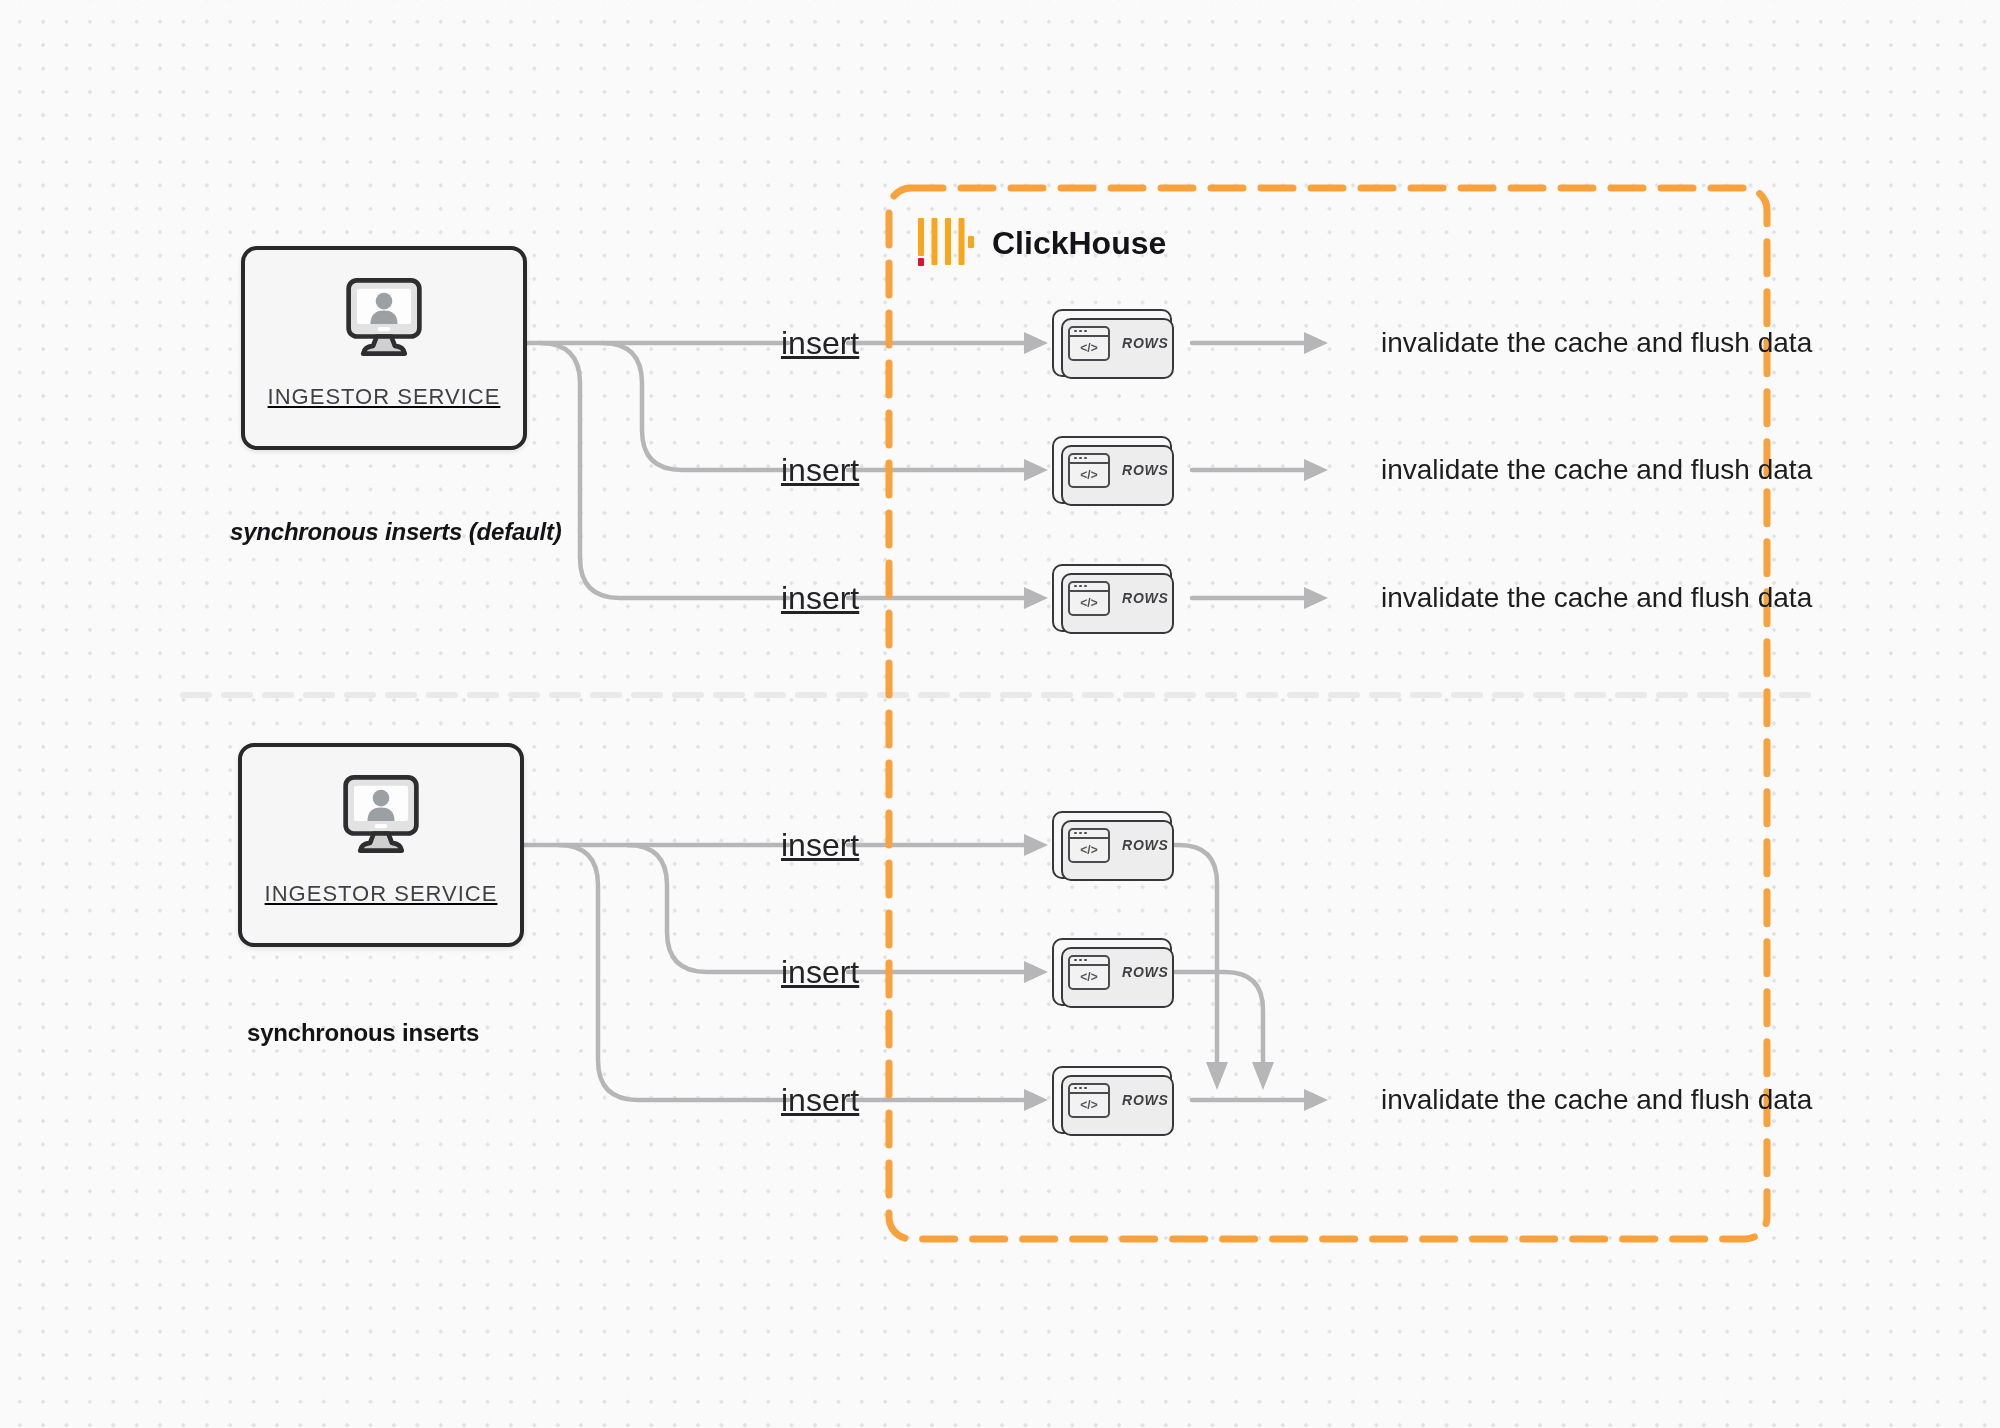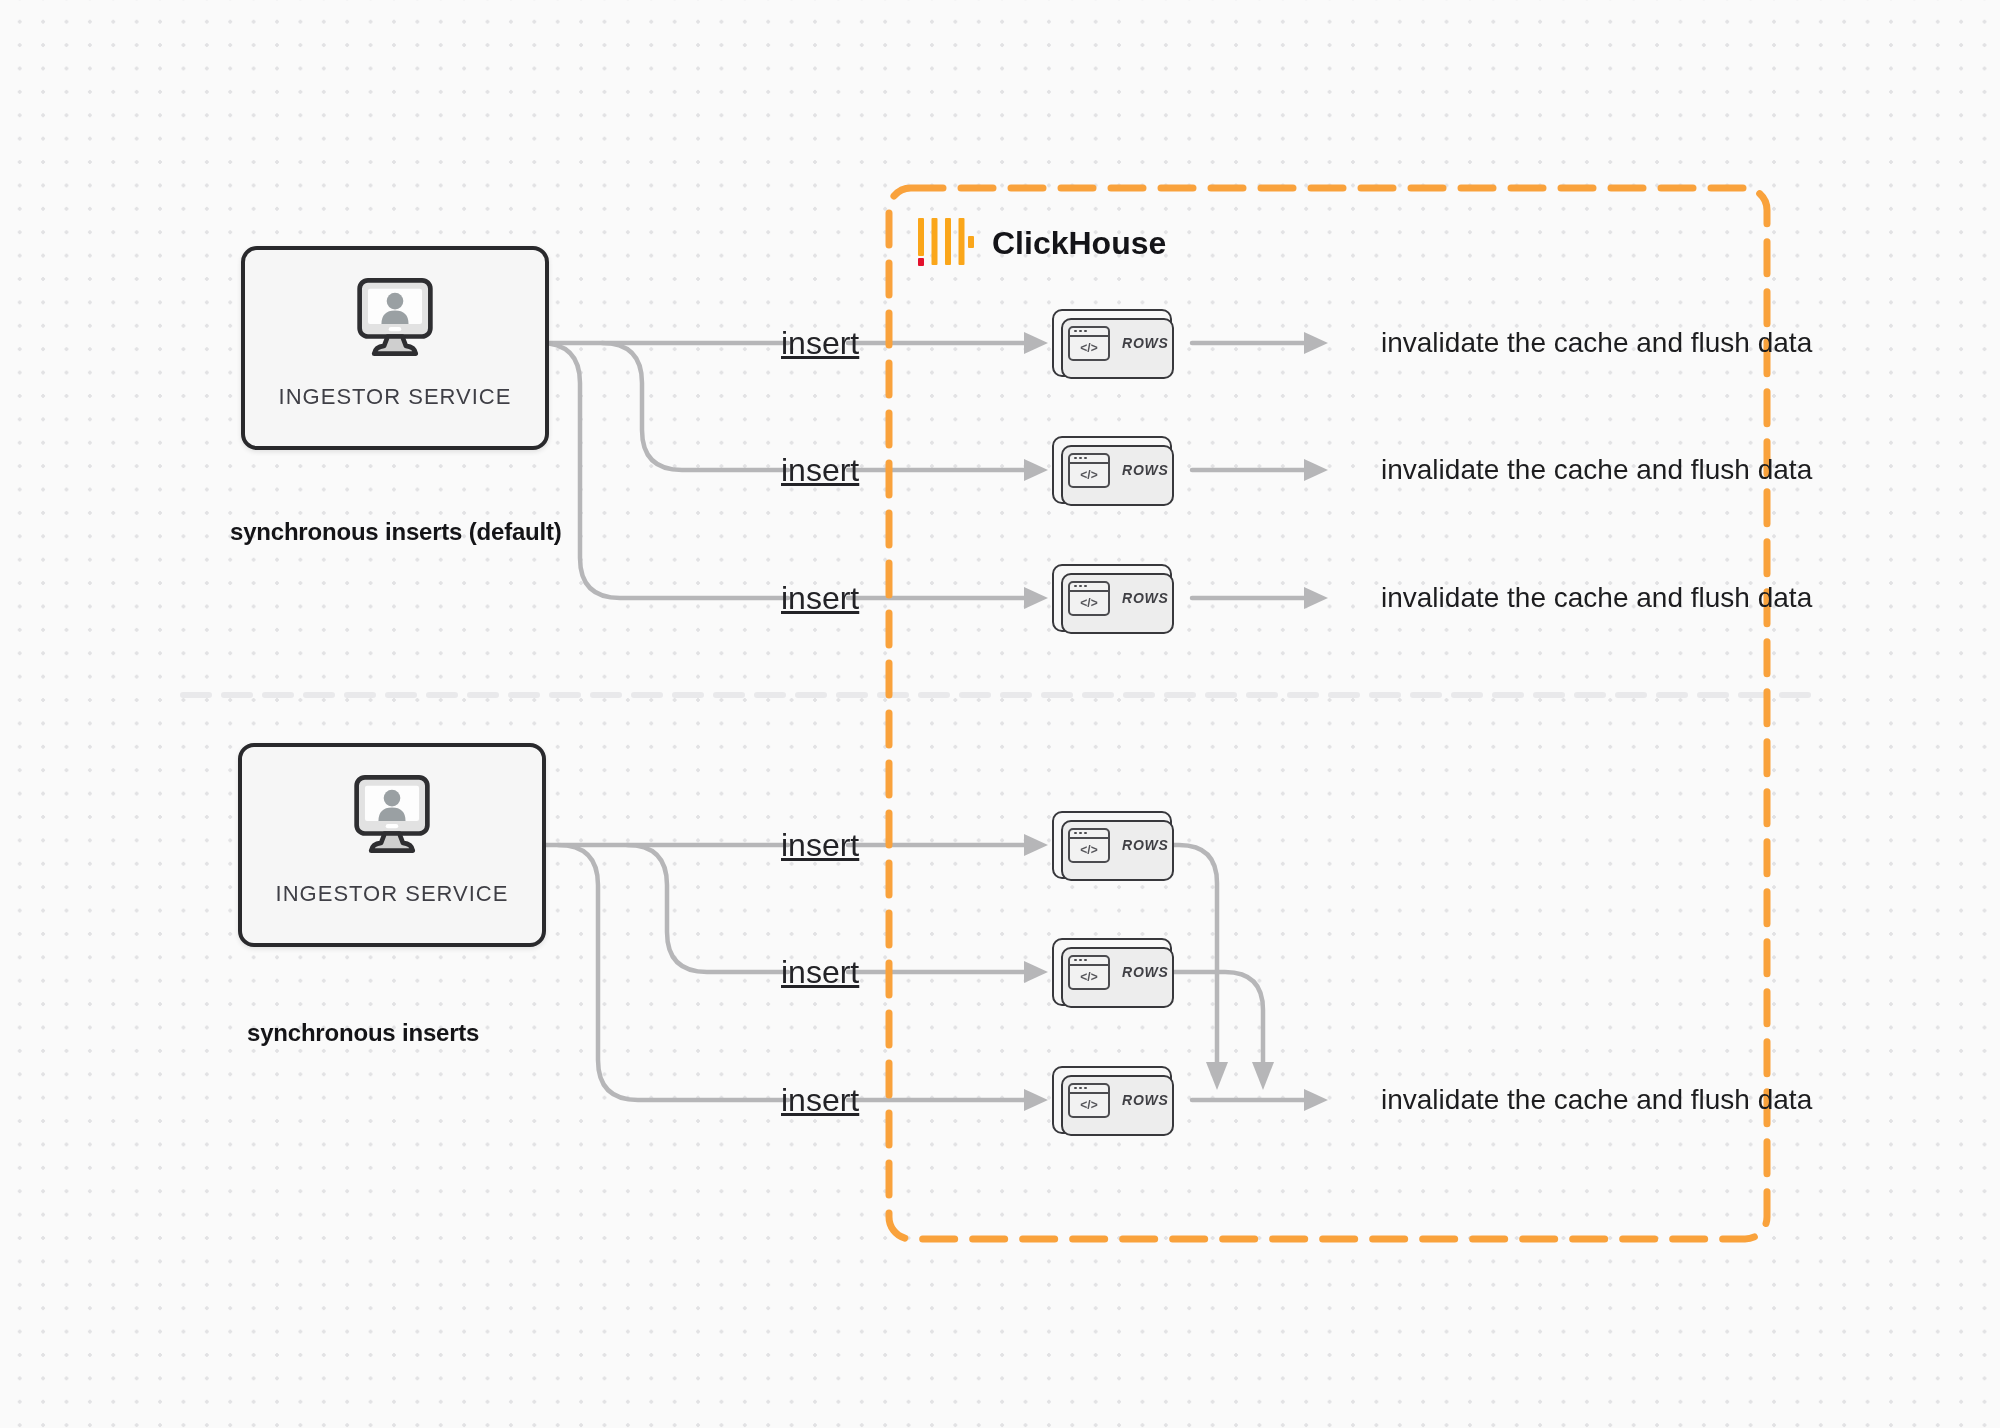--- a/index.html
+++ b/index.html
@@ -12,25 +12,26 @@
     font-family:"Liberation Sans","DejaVu Sans",sans-serif;
   }
   .abs{position:absolute;}
   svg{display:block;}
 
   
   #connectors{position:absolute;left:0;top:0;z-index:1;}
 
   
   .ingestor-box{
-    width:308px;height:204px;box-sizing:border-box;
+    width:286px;height:204px;box-sizing:border-box;
     background:#f6f6f6;border:4px solid #29292c;border-radius:16px;
     box-shadow:0 2px 5px rgba(0,0,0,.10);
     display:flex;flex-direction:column;align-items:center;
     z-index:2;
+    text-decoration:underline;
   }
   .monitor-wrap{margin-top:22px;width:104px;height:104px;}
   .ingestor-label{
     margin-top:8px;font-size:22px;letter-spacing:1px;color:#3f3f46;white-space:nowrap;
   }
 
   
   .caption{
     font-size:24px;font-weight:700;color:#141417;letter-spacing:-0.2px;
     line-height:30px;white-space:nowrap;z-index:2;
@@ -173,21 +174,21 @@
         <rect x="24" y="16" width="52" height="34" rx="2" fill="#fdfdfd"></rect>
         <circle cx="50" cy="28" r="8" fill="#9aa0a3"></circle>
         <path d="M37 50 Q37 37 50 37 Q63 37 63 50 Z" fill="#9aa0a3"></path>
         <rect x="44" y="53" width="12" height="4" rx="2" fill="#ffffff"></rect>
         <path d="M43 62 H57 L60.5 71 Q69 72 70 78.5 H30 Q31 72 39.5 71 Z" fill="#cfcfcf" stroke="#2e2e31" stroke-width="4.5" stroke-linejoin="round"></path>
       </svg>
     </div>
     <div class="ingestor-label">INGESTOR SERVICE</div>
   </div>
 
-  <div class="abs caption" style="left:230px;top:517px;">synchronous inserts (default)</div>
+  <div class="abs caption" style="left:230px;top:517px;font-style:italic;">synchronous inserts (default)</div>
   <div class="abs caption" style="left:247px;top:1018px;">synchronous inserts</div>
 
   <div class="abs insert-label" style="left:781px;top:328px;">insert</div>
   <div class="abs insert-label" style="left:781px;top:455px;">insert</div>
   <div class="abs insert-label" style="left:781px;top:583px;">insert</div>
 
   <div class="abs insert-label" style="left:781px;top:830px;">insert</div>
   <div class="abs insert-label" style="left:781px;top:957px;">insert</div>
   <div class="abs insert-label" style="left:781px;top:1085px;">insert</div>
 

